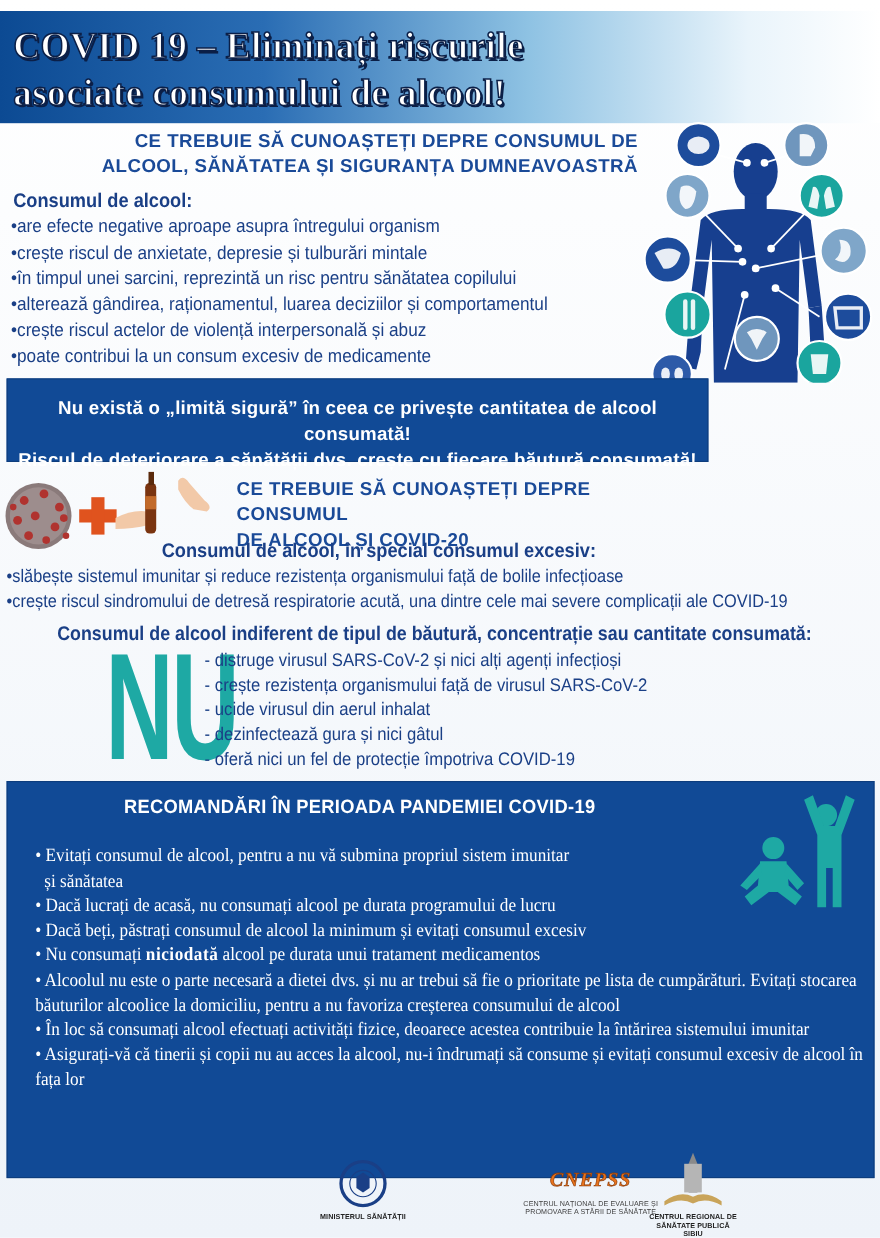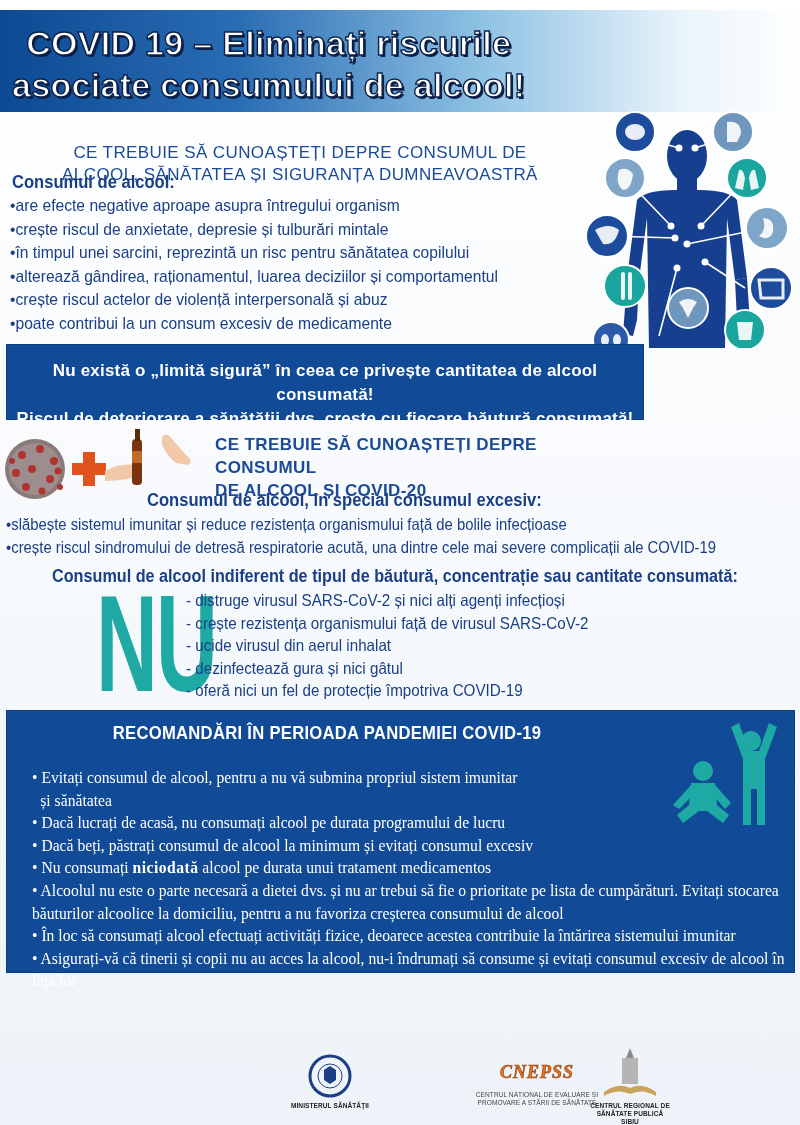--- a/index.html
+++ b/index.html
@@ -13,33 +13,32 @@
   .page { position: absolute; left: 0; top: 0; width: 800px; height: 1125px;
     background: linear-gradient(180deg, #ffffff 0%, #eef3f9 100%); }
 
   
   .header {
     position: absolute; left: 0; top: 10px; width: 800px; height: 102px;
     background: linear-gradient(90deg, #0c4a93 0%, #2a6db4 30%, #8ec2e3 60%, #e9f4fb 85%, #ffffff 100%);
   }
   .header-title {
     position: absolute; left: 12px; top: 12px;
-    font-family: Liberation Sans, sans-serif; font-weight: 700;
+    font-family: Liberation Serif, serif; font-weight: 700;
     font-size: 34px; line-height: 42px; color: #ffffff;
     -webkit-text-stroke: 1.4px #0b1f47;
     letter-spacing: 0.3px;
     text-shadow: 2px 2px 0 #0b1f47;
-    text-align: center;
   }
 
   
   .s1-heading {
     position: absolute; left: 20px; top: 118px; width: 560px;
-    text-align: center; font-weight: 400; font-size: 17px; line-height: 22px;
-    color: #1a4a98; letter-spacing: 0.4px; margin-top: 24px;
+    text-align: right; font-weight: 700; font-size: 17px; line-height: 22px;
+    color: #1a4a98; letter-spacing: 0.4px;
   }
   .s1-subhead {
     position: absolute; left: 12px; top: 172px;
     font-weight: 700; font-size: 18px; color: #1a3f86;
     transform: scaleX(0.92); transform-origin: left;
   }
   .bullet-list {
     position: absolute; left: 10px; top: 194px; list-style: none;
   }
   .bullet-list li {
@@ -90,21 +89,21 @@
   }
   .nu-list { position: absolute; left: 186px; top: 589px; list-style: none; }
   .nu-list li {
     font-size: 16.5px; line-height: 22.6px; color: #1a3f86;
     transform: scaleX(0.92); transform-origin: left; white-space: nowrap;
   }
   .nu-list li::before { content: "- "; }
 
   
   .reco {
-    position: absolute; left: 6px; top: 710px; width: 789px; height: 263px;
+    position: absolute; left: 6px; top: 710px; width: 789px; height: 361px;
     background: #114a96; border: 1px solid #0d3d7d; color: #ffffff;
   }
   .reco-heading {
     position: absolute; left: 0; top: 12px; width: 640px; text-align: center;
     font-weight: 700; font-size: 17.5px; letter-spacing: 0.3px;
     transform: scaleX(0.95);
   }
   .reco-list { position: absolute; left: 25px; top: 56px; list-style: none; width: 770px; font-family: Liberation Serif, serif; }
   .reco-list li {
     font-size: 17px; line-height: 22.6px; color: #ffffff;

